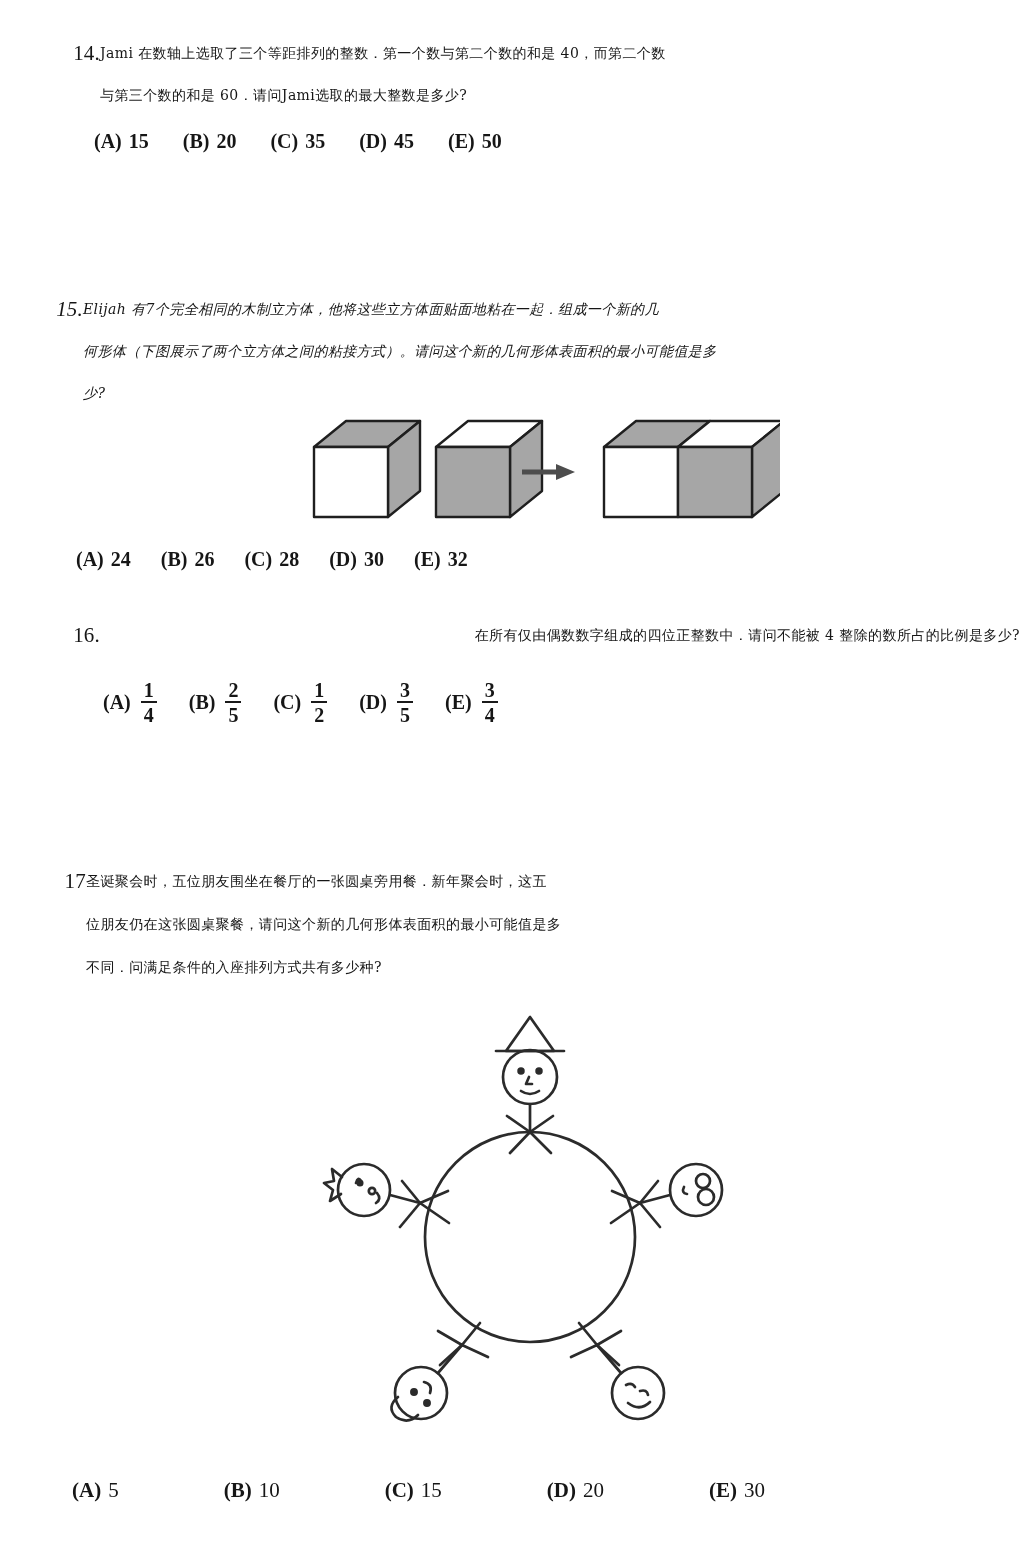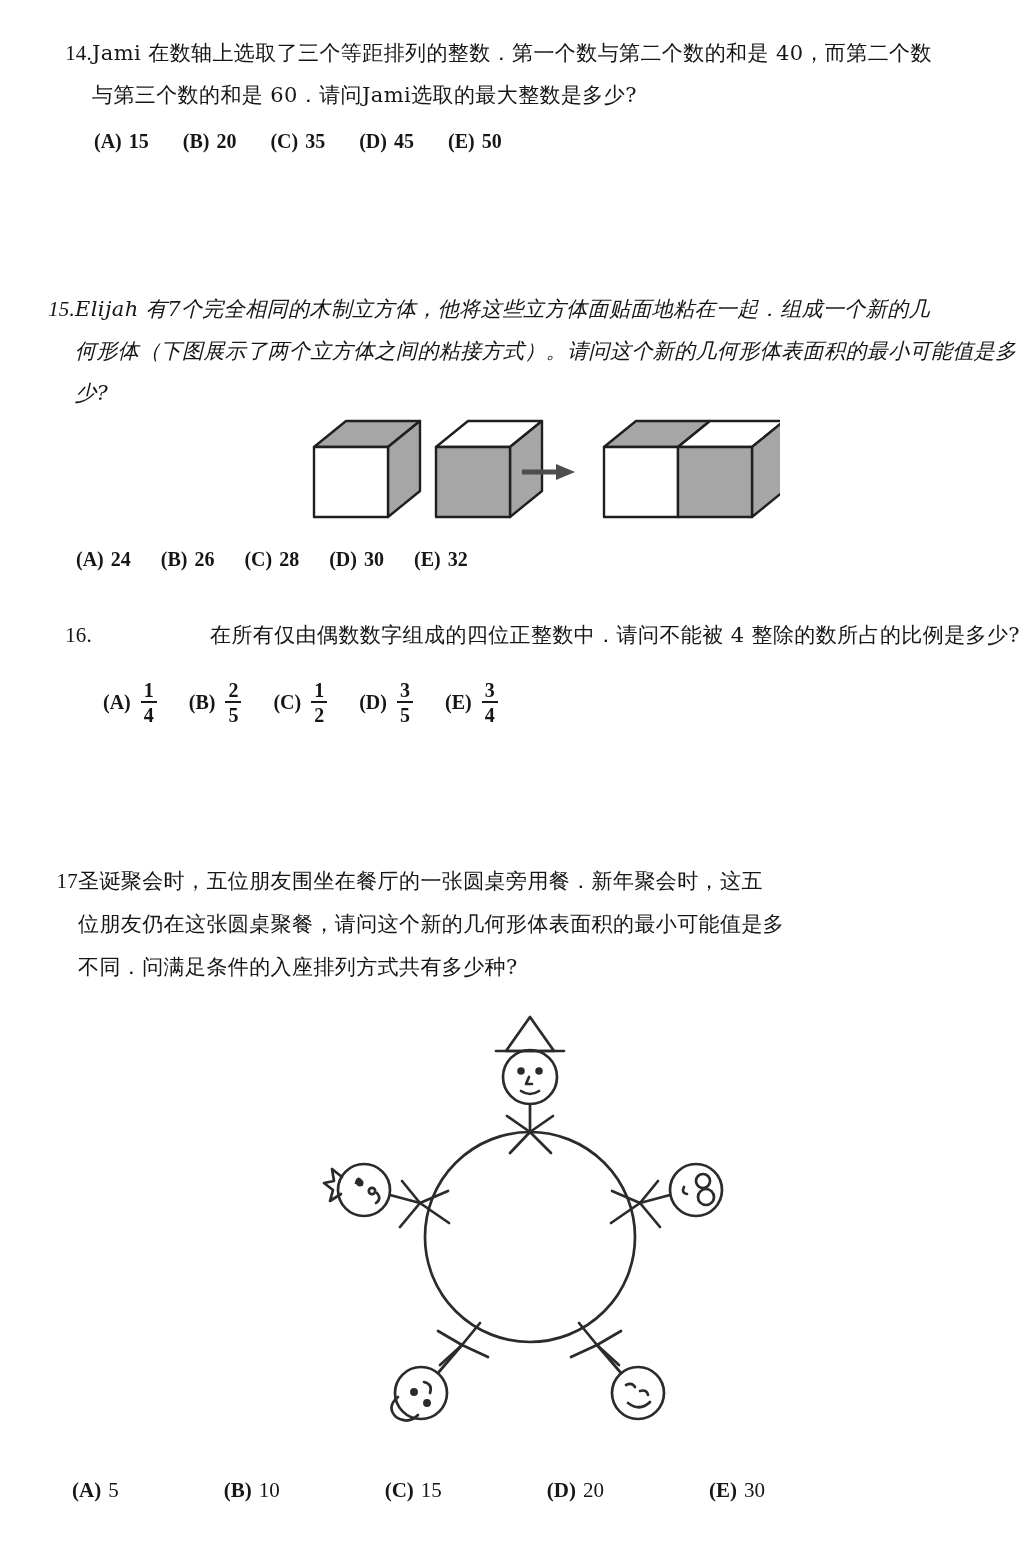--- a/index.html
+++ b/index.html
@@ -31,24 +31,25 @@
   .qrow {
     display: flex;
     align-items: flex-start;
   }
   .qnum {
     flex: 0 0 auto;
     text-align: right;
     font-size: 21px;
     line-height: 42px;
     letter-spacing: 0.2px;
+    margin-left: 8px;
   }
   .qbody {
     flex: 1 1 auto;
-    font-size: 21px;
+    font-size: 14px;
     line-height: 42px;
     text-align: justify;
     text-justify: inter-character;
   }
   .qbody.nojust { text-align: right; }
 
   
   .cn {
     font-family: "DejaVu Serif", "Liberation Serif", serif;
     letter-spacing: 0.4px;

